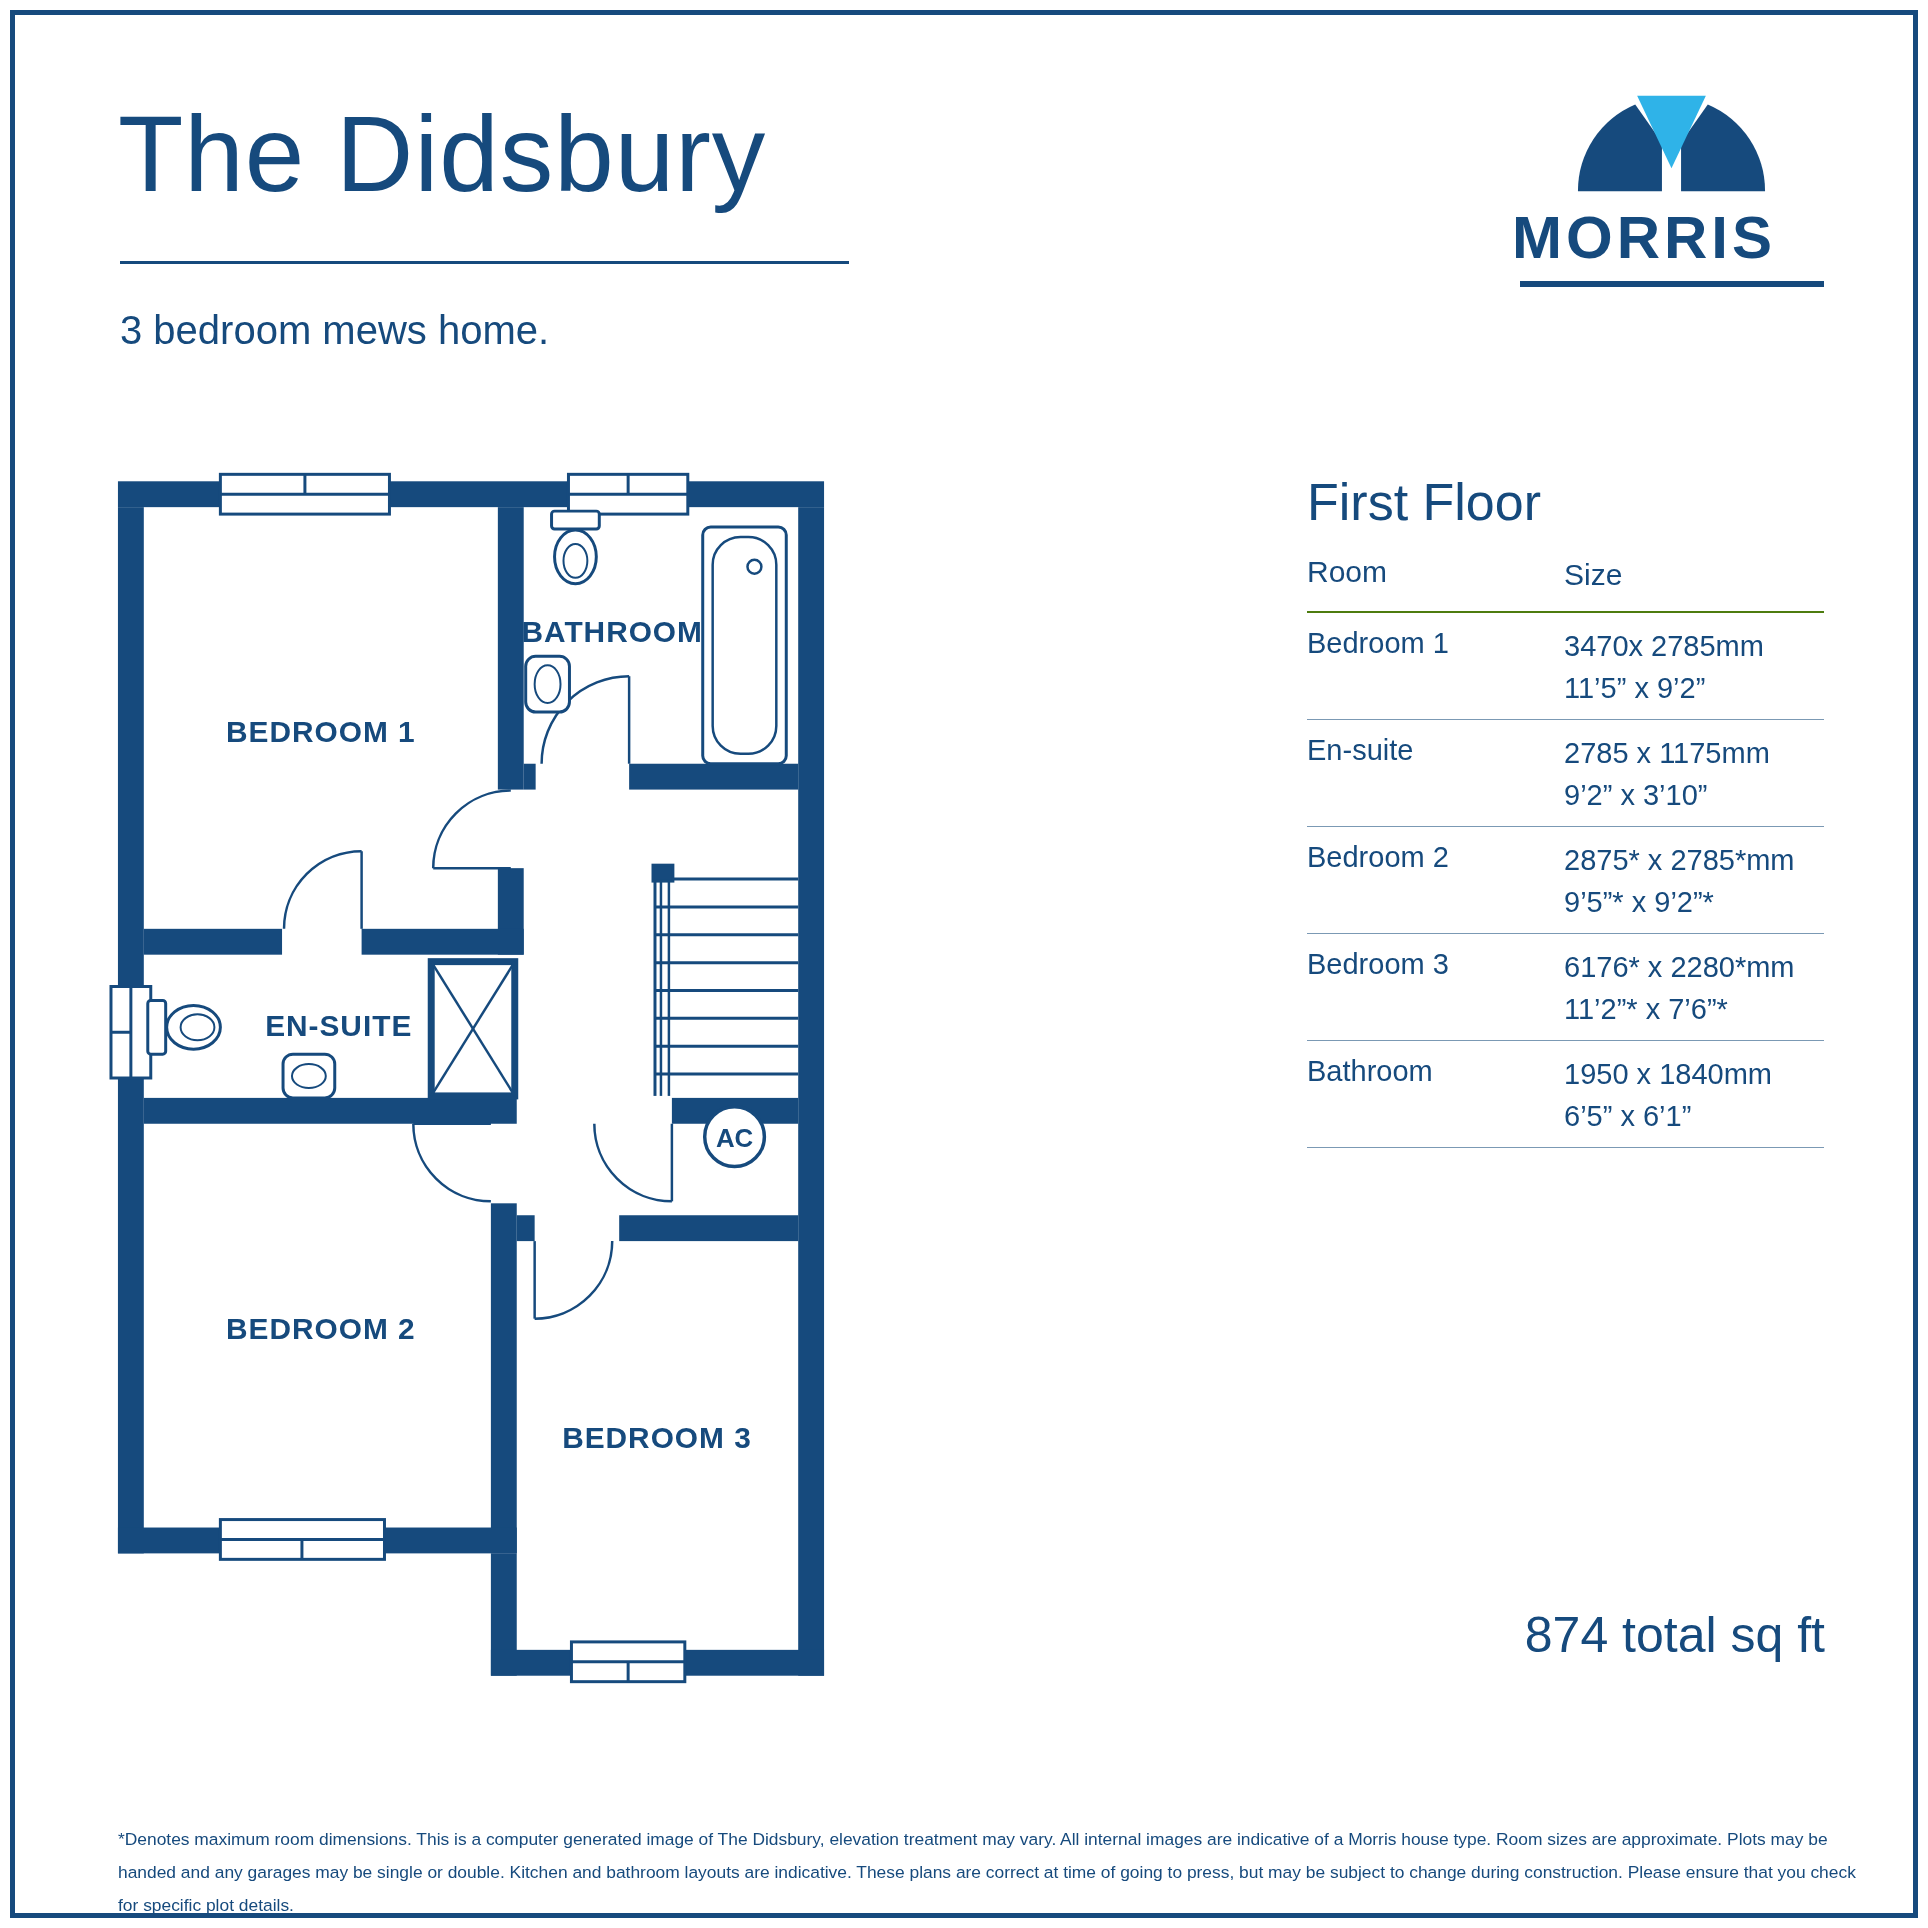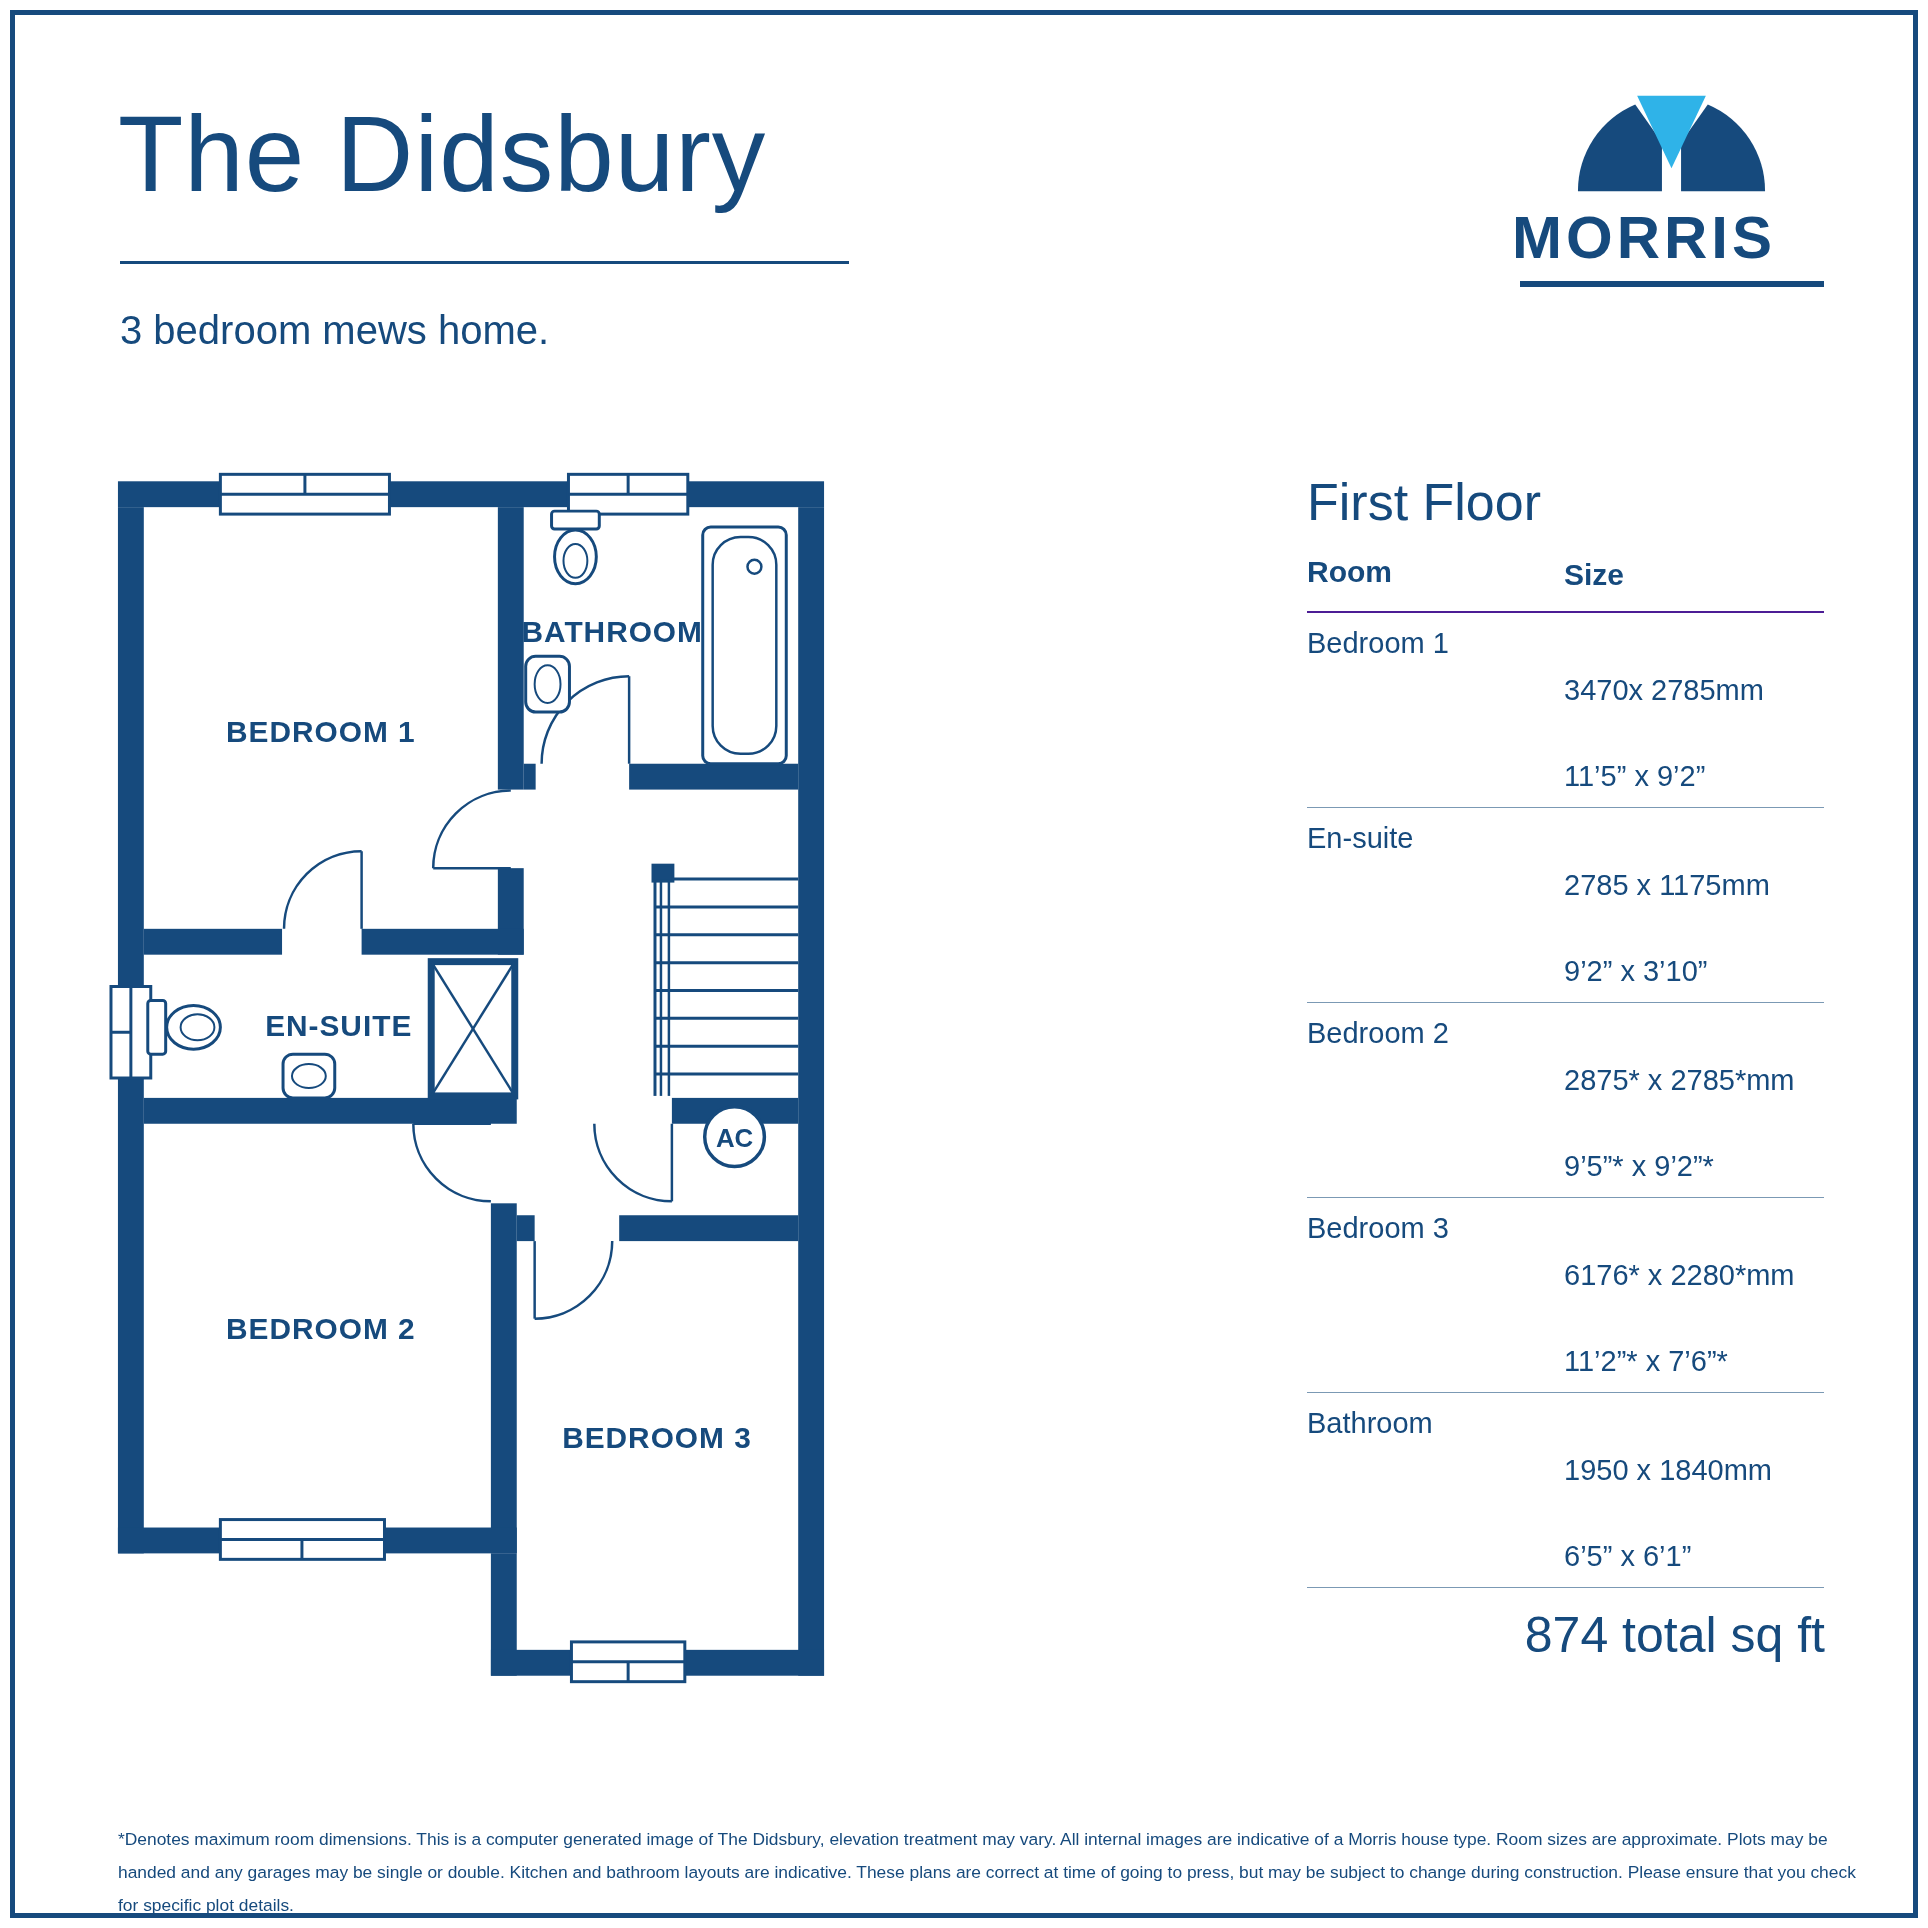--- a/index.html
+++ b/index.html
@@ -19,25 +19,25 @@
   .logo-underline { position:absolute; left:1520px; top:281px; width:304px; border-top:6px solid #164a7d; }
 
   .floorplan { position:absolute; left:108px; top:471px; width:726px; height:1215px; }
   .rlabel { font-family:"Liberation Sans", sans-serif; font-weight:700; font-size:30px;
             fill:#164a7d; letter-spacing:1px; text-anchor:middle; }
   .aclabel { font-family:"Liberation Sans", sans-serif; font-weight:700; font-size:26px;
              fill:#164a7d; text-anchor:middle; }
 
   .first-floor-heading { position:absolute; left:1307px; top:472px; font-size:52px; font-weight:400; color:#164a7d; }
   .floor-table { position:absolute; left:1307px; top:553px; width:517px; font-size:29px; color:#164a7d; }
-  .t-head { display:flex; font-weight:700; font-size:30px; padding-bottom:14px; border-bottom:2px solid #4c1d95; }
+  .t-head { display:flex; font-weight:400; font-size:30px; padding-bottom:14px; border-bottom:2px solid #4d7c0f; }
   .t-row  { display:flex; padding:12px 0 10px; border-bottom:1px solid #7b99b4; }
   .c-room { width:257px; flex:0 0 257px; padding-top:2px; }
   .c-size { flex:1; line-height:1.45; }
-  .c-size span { display:block;margin-top:44px; }
+  .c-size span { display:block; }
 
   .total-area { position:absolute; right:103px; top:1606px; font-size:50px; font-weight:400; color:#164a7d; text-align:right; }
 
   .disclaimer { position:absolute; left:118px; top:1823px; width:1755px;
                 font-size:17.4px; line-height:1.9; color:#164a7d; }
 </style>
 </head>
 <body>
 
 <div class="frame"></div>

